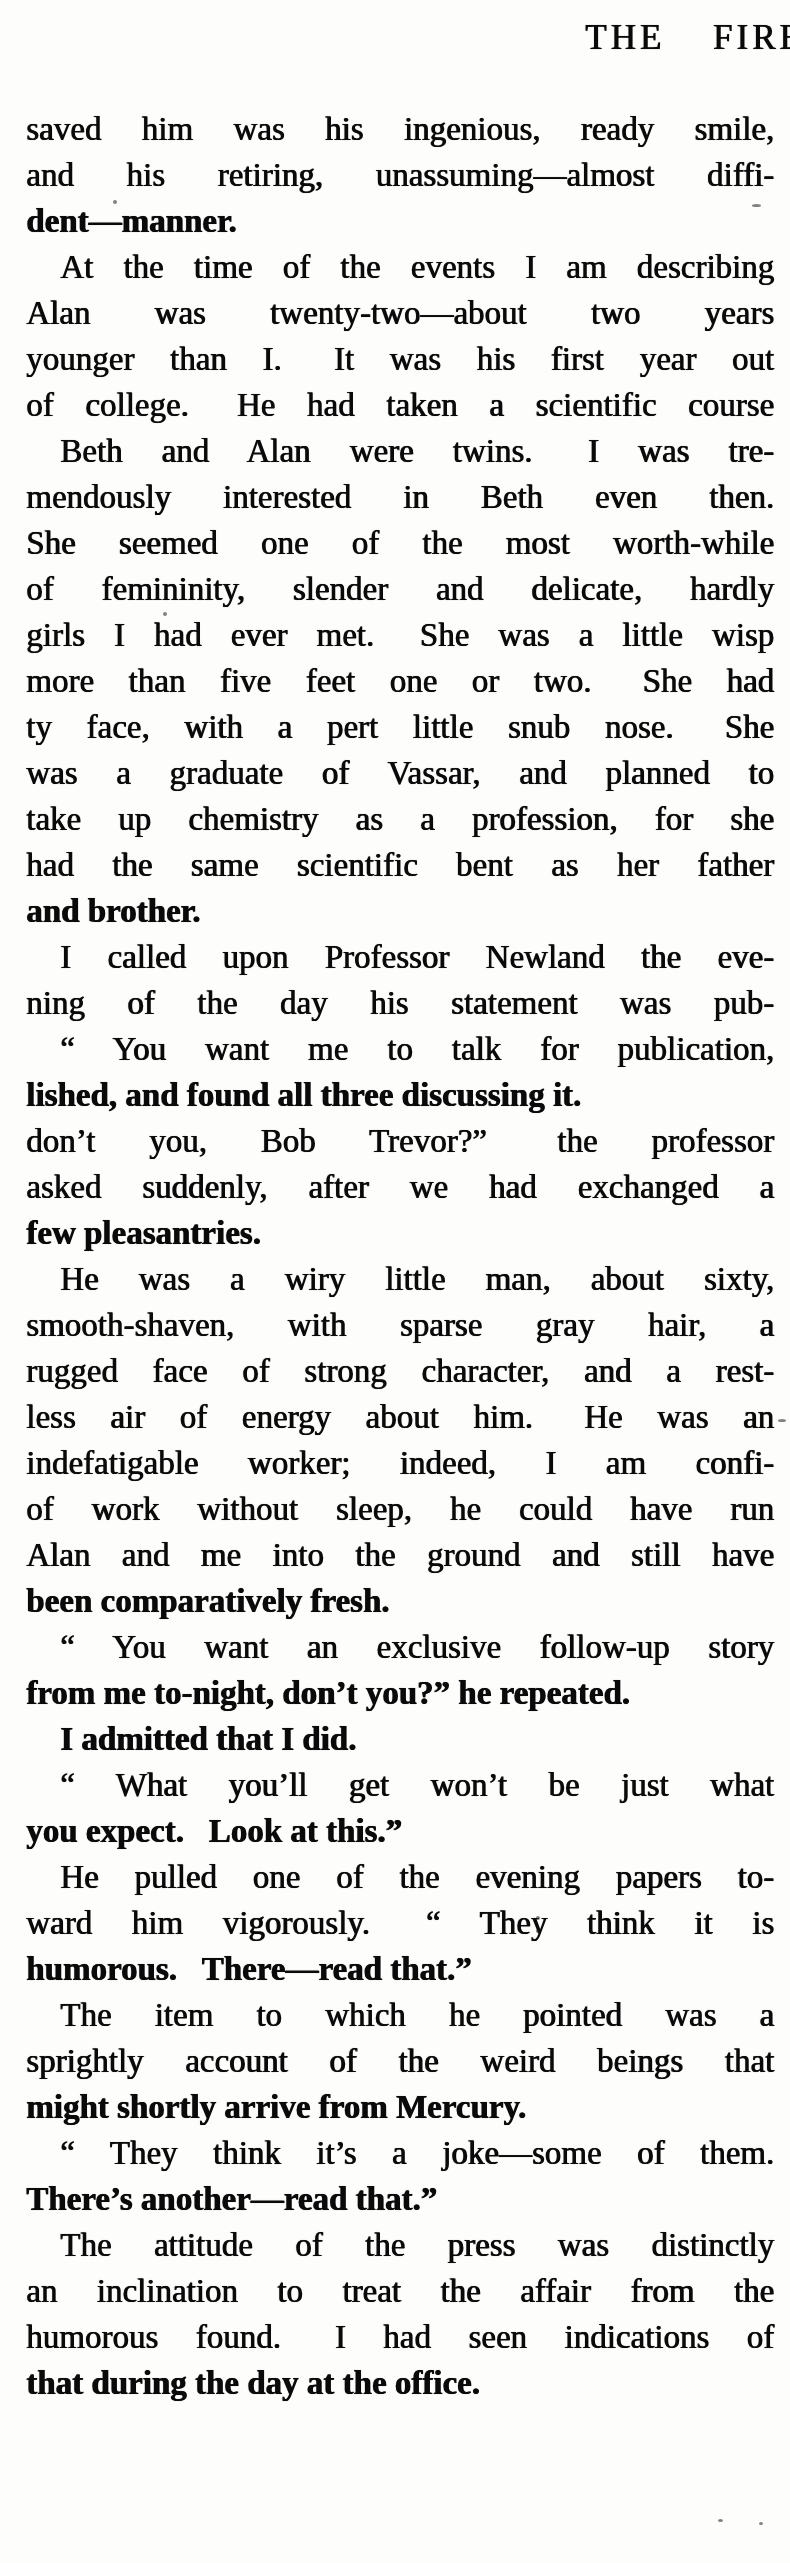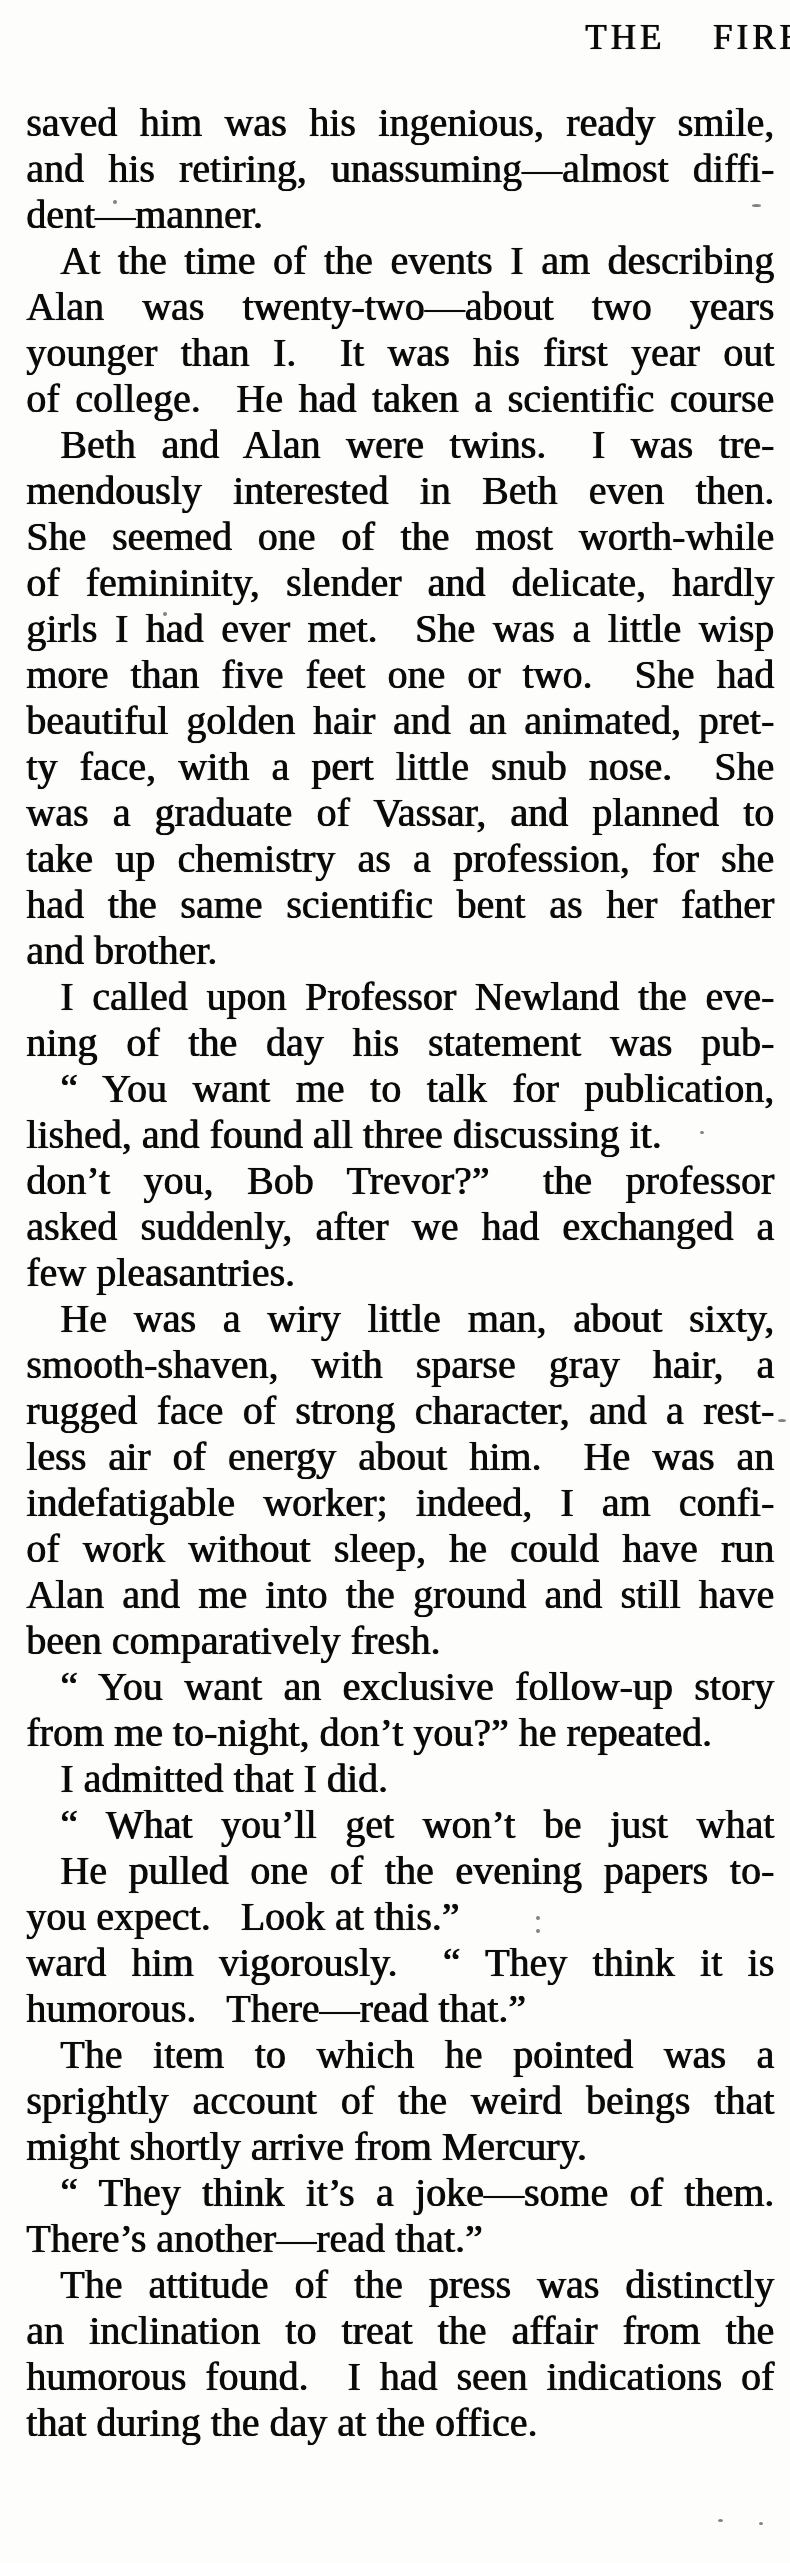--- a/index.html
+++ b/index.html
@@ -18,32 +18,32 @@
     position: absolute;
     top: 18px; left: 585px;
     font-size: 35px;
     letter-spacing: 4px;
     word-spacing: 35px;
     white-space: nowrap;
     text-shadow: 0.8px 0 0 currentColor, 0 0 1px rgba(0,0,0,0.5);
   }
   .text-block {
     position: absolute;
-    top: 100px; left: 26px;
+    top: 106px; left: 26px;
     width: 748px;
-    font-size: 40px;
+    font-size: 33px;
     line-height: 46px;
     text-shadow: 0.8px 0 0 currentColor, 0 0 1px rgba(0,0,0,0.45);
   }
   .line {
     text-align: justify;
     text-align-last: justify;
   }
   .line.indent { text-indent: 34px; }
-  .line.last { text-align-last: left; }
+  .line.last { text-align-last: left; font-weight: bold; }
   .speck {
     position: absolute;
     background: #1e1e1e;
     opacity: 0.55;
     border-radius: 50%;
   }
 </style>
 </head>
 <body>
 
@@ -59,21 +59,20 @@
       <div class="line indent">At the time of the events I am describing</div>
       <div class="line">Alan was twenty-two—about two years</div>
       <div class="line">younger than I.  It was his first year out</div>
       <div class="line">of college.  He had taken a scientific course</div>
       <div class="line indent">Beth and Alan were twins.  I was tre-</div>
       <div class="line">mendously interested in Beth even then.</div>
       <div class="line">She seemed one of the most worth-while</div>
       <div class="line">of femininity, slender and delicate, hardly</div>
       <div class="line">girls I had ever met.  She was a little wisp</div>
       <div class="line">more than five feet one or two.  She had</div>
-      <div class="line">beautiful golden hair and an animated, pret-</div>
       <div class="line">ty face, with a pert little snub nose.  She</div>
       <div class="line">was a graduate of Vassar, and planned to</div>
       <div class="line">take up chemistry as a profession, for she</div>
       <div class="line">had the same scientific bent as her father</div>
       <div class="line last">and brother.</div>
       <div class="line indent">I called upon Professor Newland the eve-</div>
       <div class="line">ning of the day his statement was pub-</div>
       <div class="line indent">“ You want me to talk for publication,</div>
       <div class="line last">lished, and found all three discussing it.</div>
       <div class="line">don’t you, Bob Trevor?”  the professor</div>
@@ -84,22 +83,22 @@
       <div class="line">rugged face of strong character, and a rest-</div>
       <div class="line">less air of energy about him.  He was an</div>
       <div class="line">indefatigable worker; indeed, I am confi-</div>
       <div class="line">of work without sleep, he could have run</div>
       <div class="line">Alan and me into the ground and still have</div>
       <div class="line last">been comparatively fresh.</div>
       <div class="line indent">“ You want an exclusive follow-up story</div>
       <div class="line last">from me to-night, don’t you?” he repeated.</div>
       <div class="line indent last">I admitted that I did.</div>
       <div class="line indent">“ What you’ll get won’t be just what</div>
+      <div class="line last">you expect.  Look at this.”</div>
       <div class="line indent">He pulled one of the evening papers to-</div>
-      <div class="line last">you expect.  Look at this.”</div>
       <div class="line">ward him vigorously.  “ They think it is</div>
       <div class="line last">humorous.  There—read that.”</div>
       <div class="line indent">The item to which he pointed was a</div>
       <div class="line">sprightly account of the weird beings that</div>
       <div class="line last">might shortly arrive from Mercury.</div>
       <div class="line indent">“ They think it’s a joke—some of them.</div>
       <div class="line last">There’s another—read that.”</div>
       <div class="line indent">The attitude of the press was distinctly</div>
       <div class="line">an inclination to treat the affair from the</div>
       <div class="line">humorous found.  I had seen indications of</div>

